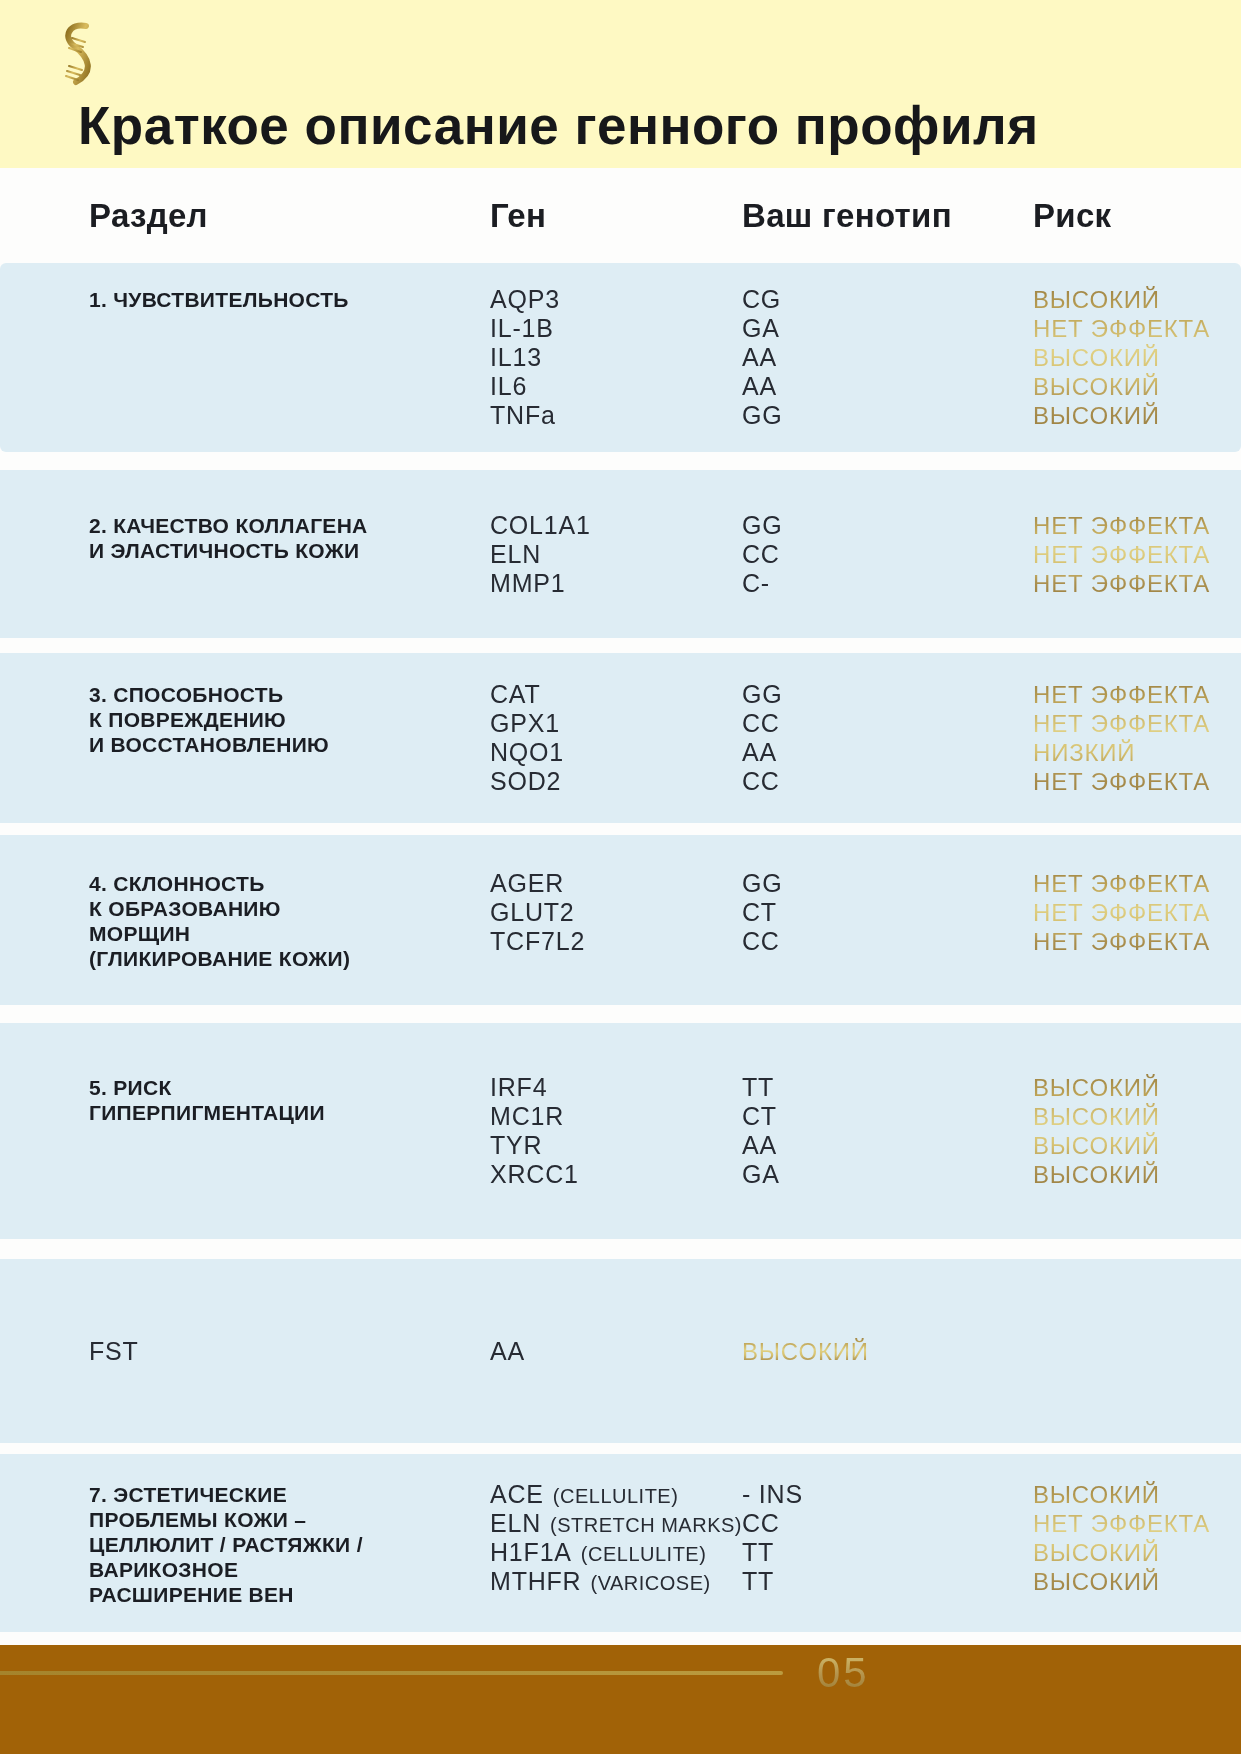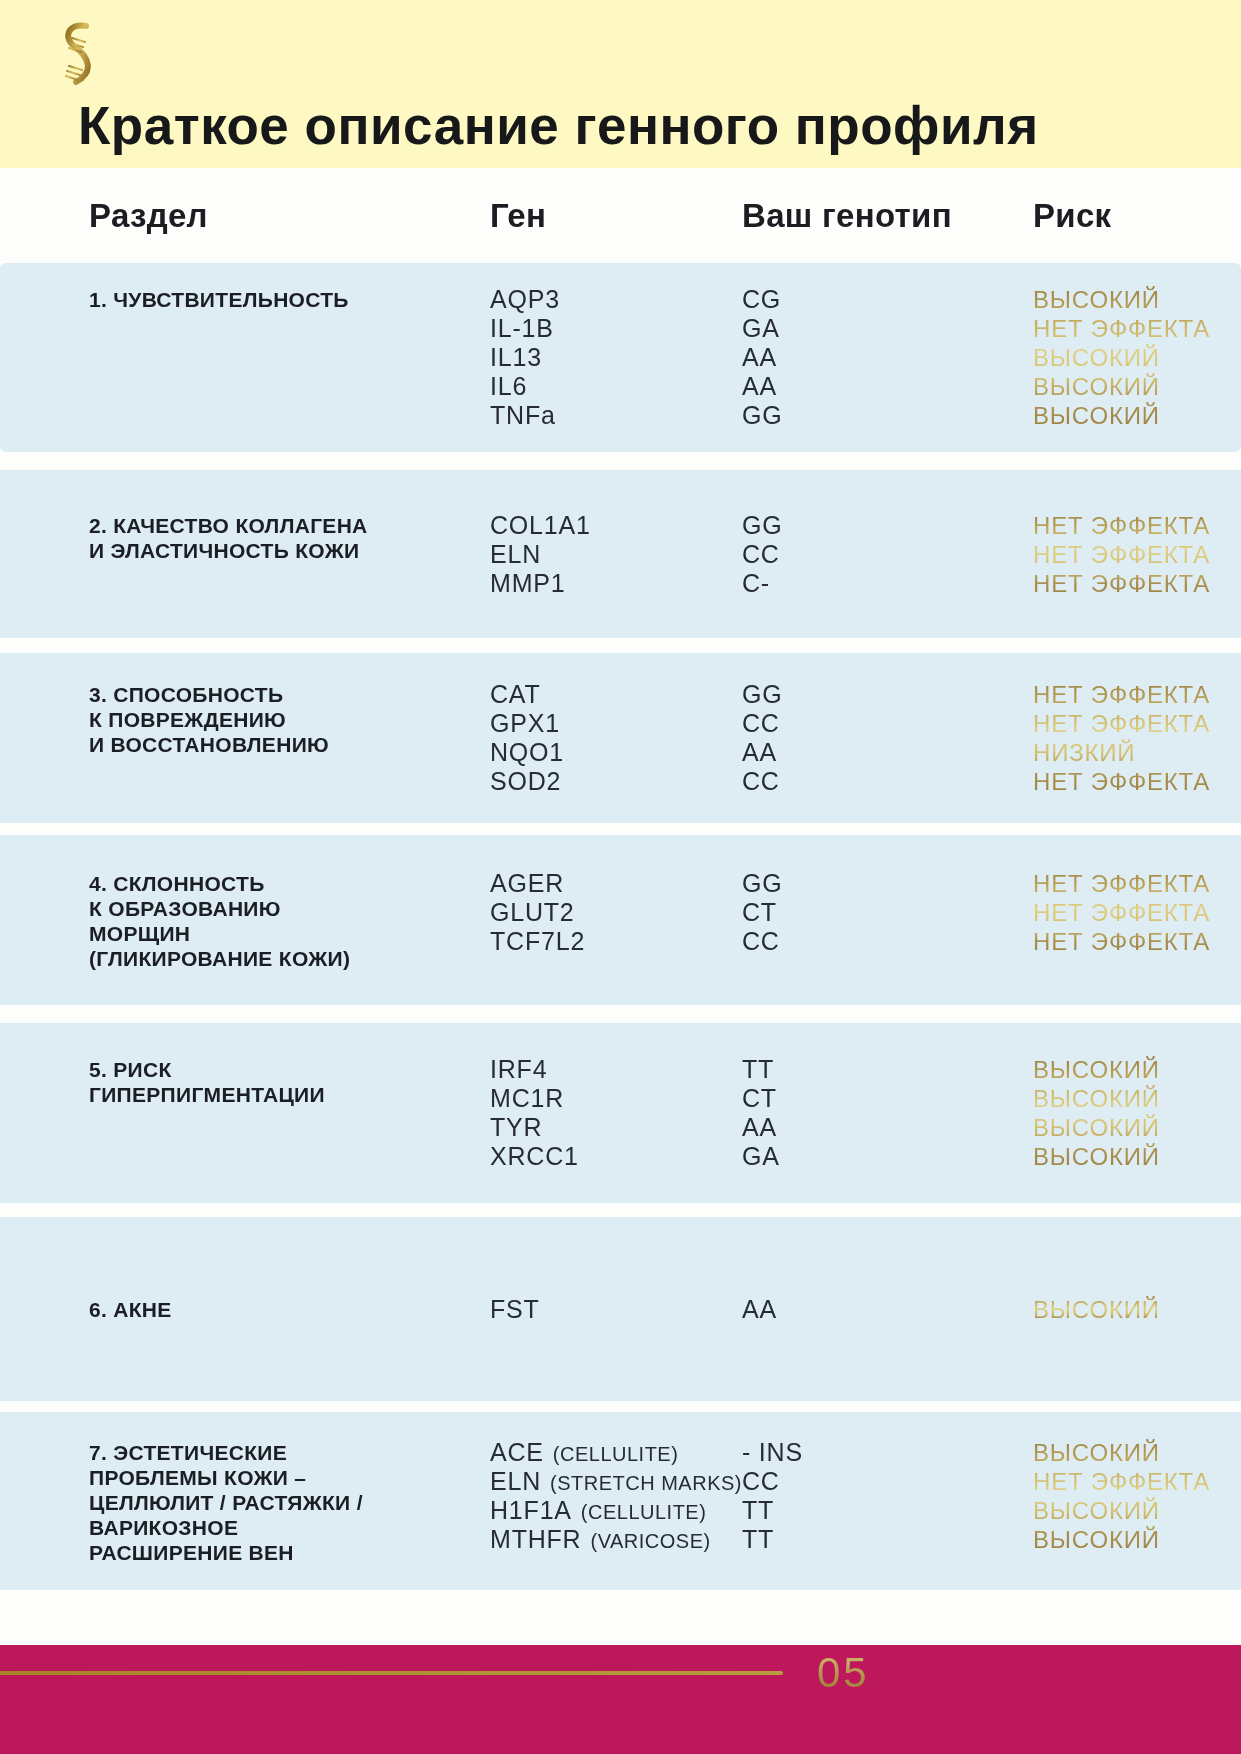--- a/index.html
+++ b/index.html
@@ -47,21 +47,21 @@
   
   .band{
     background:#deedf4;
     align-content:center;
     align-items:start;
   }
   .s1{height:189px;margin-bottom:18px;border-radius:6px;}
   .s2{height:168px;margin-bottom:15px;}
   .s3{height:170px;margin-bottom:12px;}
   .s4{height:170px;margin-bottom:18px;}
-  .s5{height:180px;margin-bottom:14px;}
+  .s5{height:216px;margin-bottom:20px;}
   .s6{height:184px;margin-bottom:11px;}
   .s7{height:178px;margin-bottom:0;}
   .section-title{
     font-size:21px;
     font-weight:700;
     color:#1b1e24;
     line-height:25px;
     letter-spacing:0.3px;
     white-space:pre-line;
     text-transform:uppercase;
@@ -96,21 +96,21 @@
   .risk-col .cell{
     font-size:24px;
     letter-spacing:0.8px;
     text-transform:uppercase;
   }
   
   .footer{
     position:absolute;
     left:0;bottom:0;
     width:1241px;height:109px;
-    background:#be185d;
+    background:#a16207;
     display:flex;
     align-items:flex-start;
   }
   .footer-rule{
     margin-top:26px;
     width:783px;height:4px;
     border-radius:0 2px 2px 0;
     background:linear-gradient(90deg,#a5842c,#bb9b3f);
   }
   .page-number{
@@ -262,21 +262,20 @@
       </div>
       <div class="risk-col">
         <div class="cell">ВЫСОКИЙ</div>
         <div class="cell">ВЫСОКИЙ</div>
         <div class="cell">ВЫСОКИЙ</div>
         <div class="cell">ВЫСОКИЙ</div>
       </div>
     </section>
 
     <section class="grid band s6">
-      <div class="section-title">6. АКНЕ</div>
       <div class="gene-col">
         <div class="cell">FST</div>
       </div>
       <div class="genotype-col">
         <div class="cell">AA</div>
       </div>
       <div class="risk-col">
         <div class="cell">ВЫСОКИЙ</div>
       </div>
     </section>

